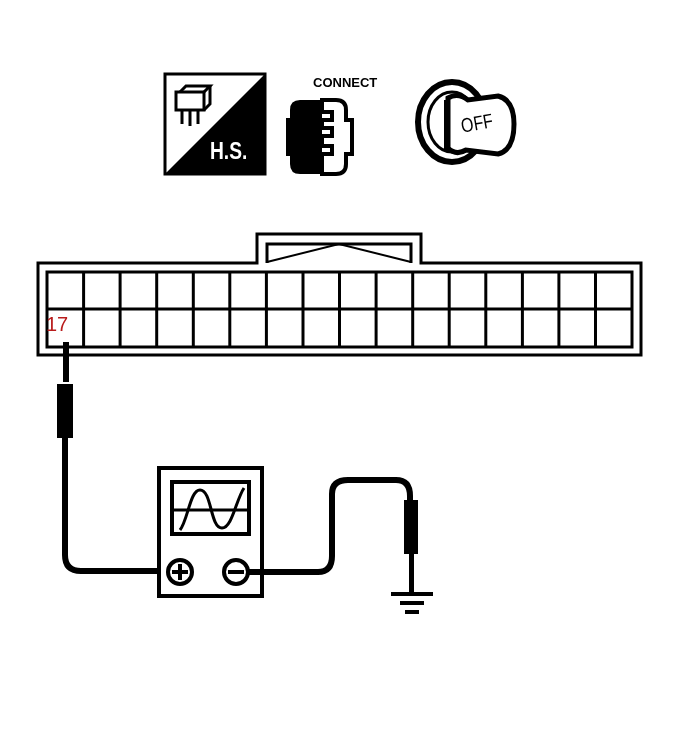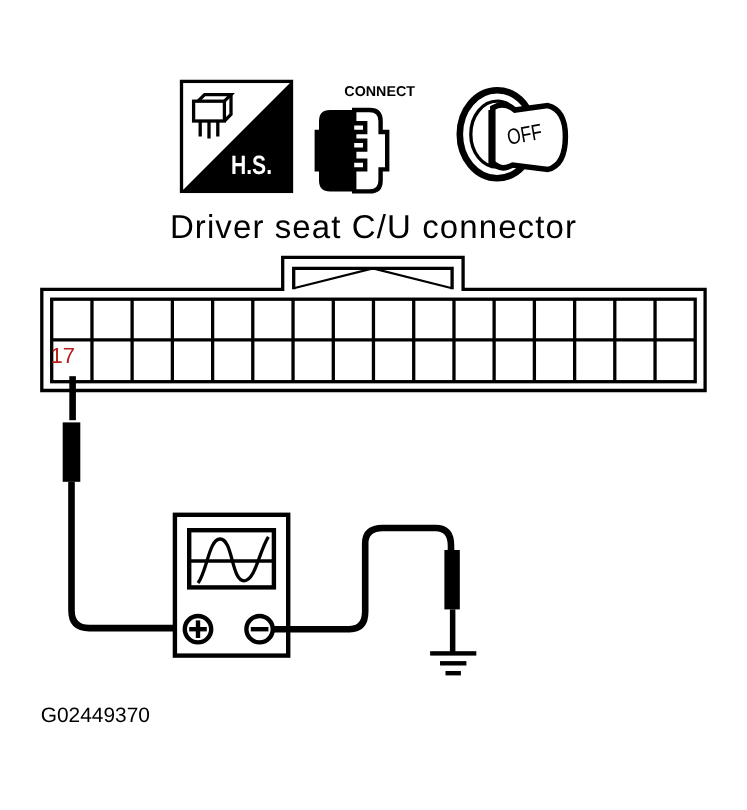--- a/index.html
+++ b/index.html
@@ -97,16 +97,14 @@
     <g fill="#000">
       <rect x="391" y="592" width="42" height="4"></rect>
       <rect x="400" y="601" width="24" height="4"></rect>
       <rect x="405" y="610" width="14" height="4"></rect>
     </g>
   </svg>
 
   <div class="connect-label">CONNECT</div>
   <div class="hs-label">H.S.</div>
   <div class="off-label">OFF</div>
-  <div class="caption">Driver seat C/U connector</div>
   <div class="pin-label">17</div>
-  <div class="fig-id">G02449370</div>
 </div>
 
 </body></html>

